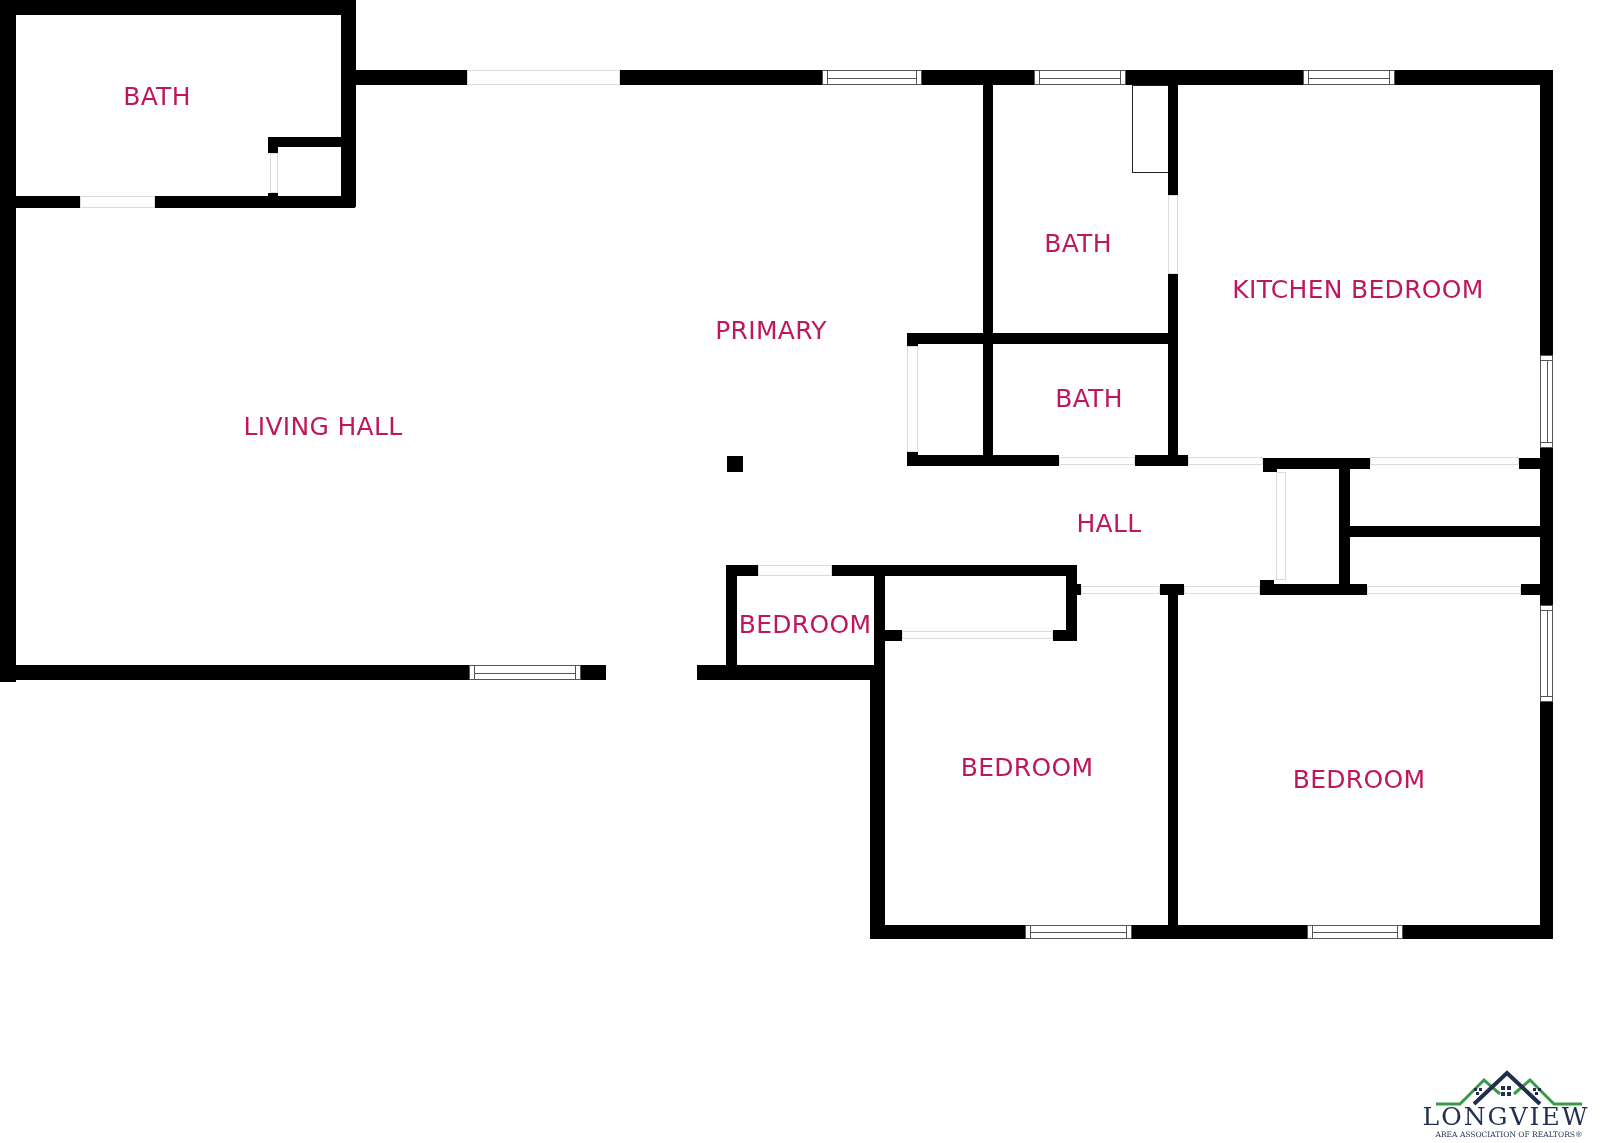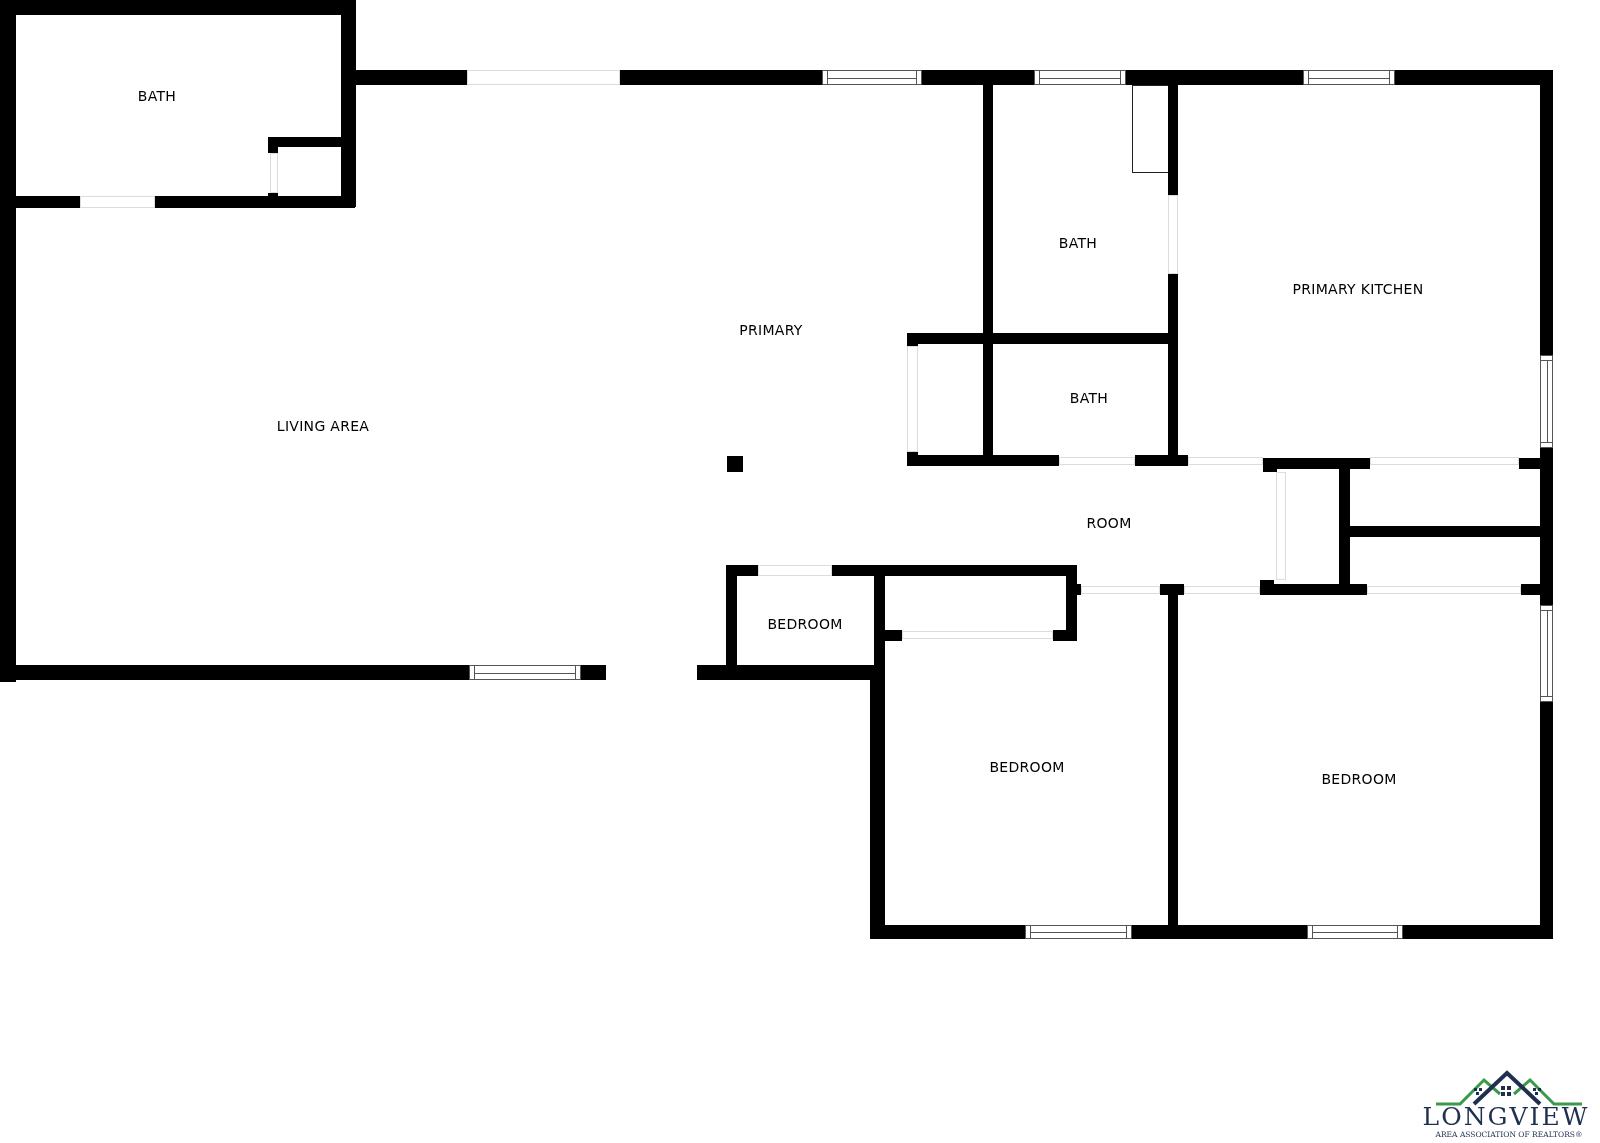--- a/index.html
+++ b/index.html
@@ -68,22 +68,22 @@
     .fixture {
       position: absolute;
       box-sizing: border-box;
       border: 1.5px solid #222222;
       border-right: none;
       background: transparent;
     }
     .room-label {
       position: absolute;
       transform: translate(-50%, -50%);
-      font-size: 14px;
-      color: #000000;
+      font-size: 25px;
+      color: #be185d;
       white-space: nowrap;
       letter-spacing: 0.3px;
     }
     #logo {
       position: absolute;
       left: 1420px;
       top: 1070px;
       width: 180px;
       height: 73px;
     }
@@ -188,26 +188,26 @@
     <div class="window h" style="left: 1034px; top: 70px; width: 92px; height: 15px;"></div>
     <div class="window h" style="left: 1303px; top: 70px; width: 92px; height: 15px;"></div>
     <div class="window v" style="left: 1540px; top: 355px; width: 13px; height: 93px;"></div>
     <div class="window v" style="left: 1540px; top: 605px; width: 13px; height: 97px;"></div>
     <div class="window h" style="left: 469px; top: 665px; width: 112px; height: 15px;"></div>
     <div class="window h" style="left: 1025px; top: 925px; width: 107px; height: 14px;"></div>
     <div class="window h" style="left: 1307px; top: 925px; width: 96px; height: 14px;"></div>
     <div class="wall" style="left: 727px; top: 456px; width: 16px; height: 16px;"></div>
     <div class="fixture" style="left: 1132px; top: 85px; width: 36px; height: 88px;"></div>
     <div class="room-label" style="left: 157px; top: 96px;">BATH</div>
-    <div class="room-label" style="left: 323px; top: 426px;">LIVING AREA</div>
+    <div class="room-label" style="left: 323px; top: 426px;">LIVING HALL</div>
     <div class="room-label" style="left: 771px; top: 330px;">PRIMARY</div>
     <div class="room-label" style="left: 1078px; top: 243px;">BATH</div>
     <div class="room-label" style="left: 1089px; top: 398px;">BATH</div>
-    <div class="room-label" style="left: 1358px; top: 289px;">PRIMARY KITCHEN</div>
-    <div class="room-label" style="left: 1109px; top: 523px;">ROOM</div>
+    <div class="room-label" style="left: 1358px; top: 289px;">KITCHEN BEDROOM</div>
+    <div class="room-label" style="left: 1109px; top: 523px;">HALL</div>
     <div class="room-label" style="left: 805px; top: 624px;">BEDROOM</div>
     <div class="room-label" style="left: 1027px; top: 767px;">BEDROOM</div>
     <div class="room-label" style="left: 1359px; top: 779px;">BEDROOM</div>
   </div>
 
 <div id="logo">
   <svg width="150" height="36" viewBox="0 0 150 36">
     <polyline points="2,34 26,34 50,10 66,24" fill="none" stroke="#3a9a4a" stroke-width="3"></polyline>
     <polyline points="80,24 96,10 120,34 148,34" fill="none" stroke="#3a9a4a" stroke-width="3"></polyline>
     <polyline points="40,34 73,3 106,34" fill="none" stroke="#1f2f4f" stroke-width="4"></polyline>

